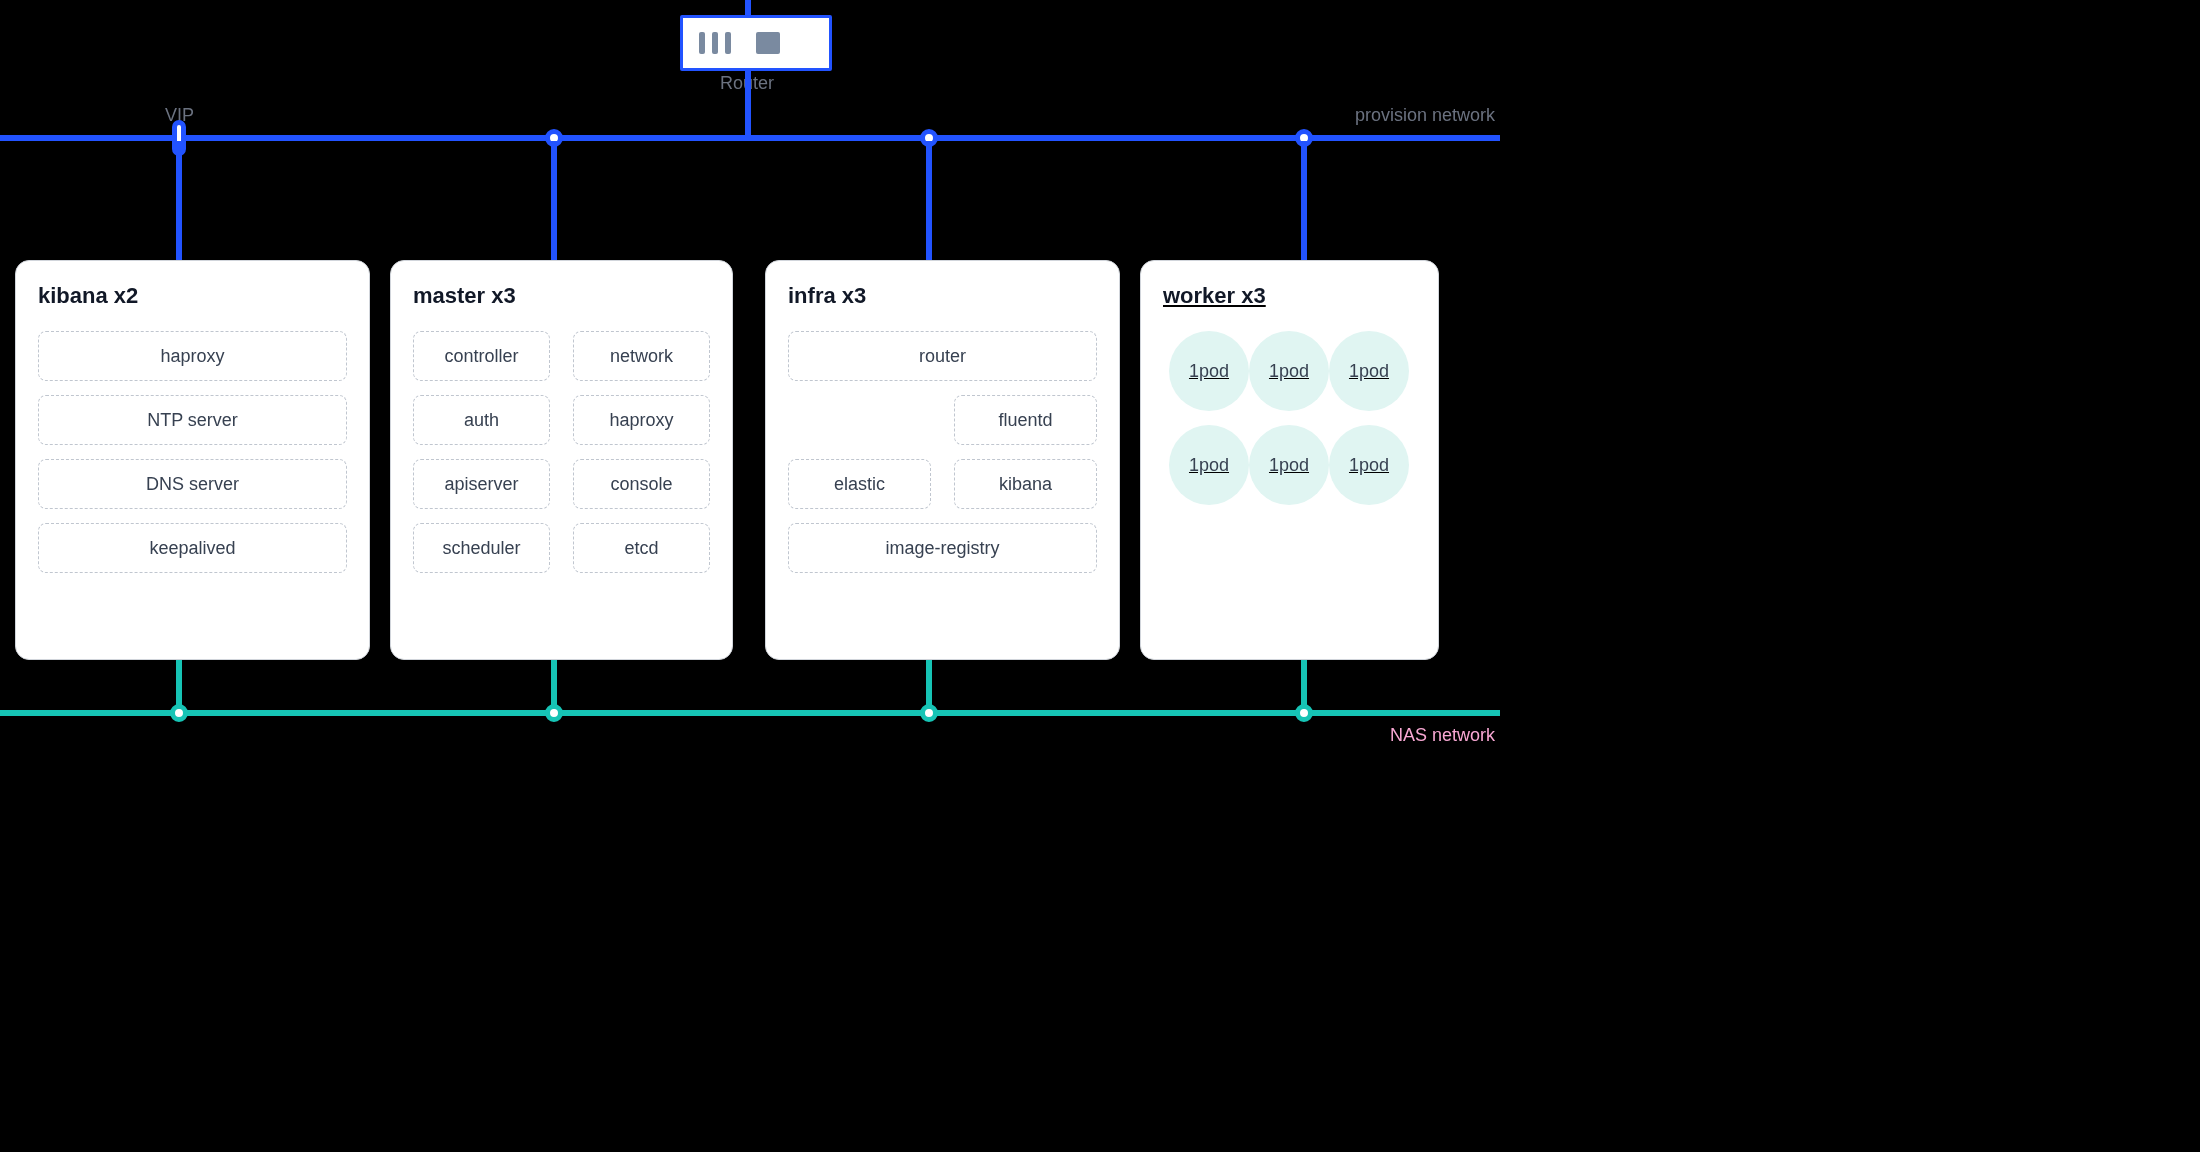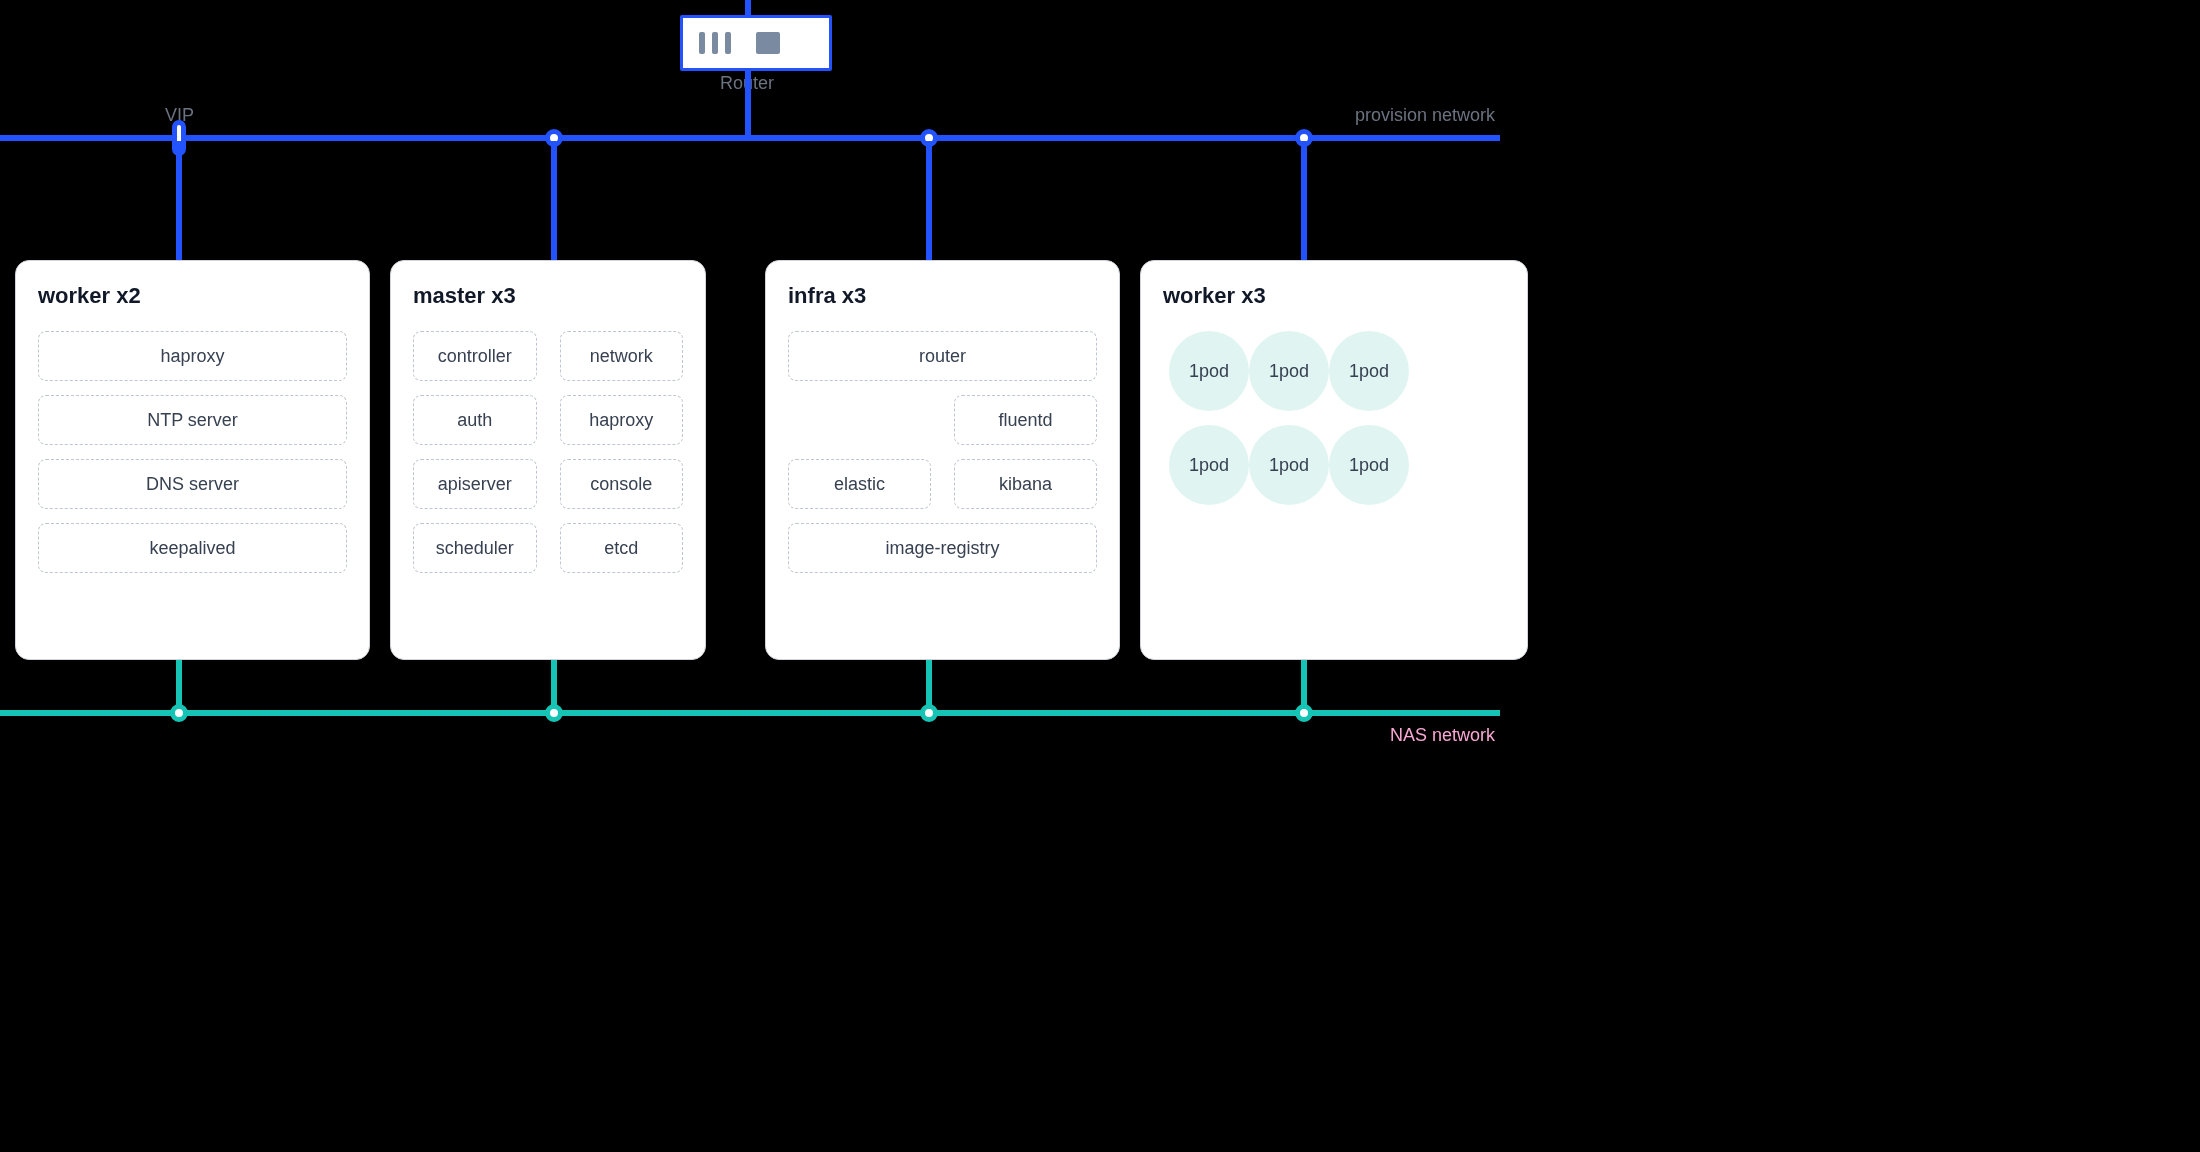--- a/index.html
+++ b/index.html
@@ -213,30 +213,30 @@
   <div class="blue-node" style="left:545px;"></div>
   <div class="blue-vline" style="left:551px; top:141px; height:120px;"></div>
 
   <div class="blue-node" style="left:920px;"></div>
   <div class="blue-vline" style="left:926px; top:141px; height:120px;"></div>
 
   <div class="blue-node" style="left:1295px;"></div>
   <div class="blue-vline" style="left:1301px; top:141px; height:120px;"></div>
 
   <div class="card" style="left:15px; top:260px; width:355px; height:400px;">
-    <div class="card-title">worker x2</div>
+    <div class="card-title">kibana x2</div>
     <div class="svc-col">
       <div class="svc full">haproxy</div>
       <div class="svc full">NTP server</div>
       <div class="svc full">DNS server</div>
       <div class="svc full">keepalived</div>
     </div>
   </div>
 
-  <div class="card" style="left:390px; top:260px; width:316px; height:400px;">
+  <div class="card" style="left:390px; top:260px; width:343px; height:400px;">
     <div class="card-title">master x3</div>
     <div class="svc-col">
       <div class="svc-row2">
         <div class="svc half">controller</div>
         <div class="svc half">network</div>
       </div>
       <div class="svc-row2">
         <div class="svc half">auth</div>
         <div class="svc half">haproxy</div>
       </div>
@@ -260,21 +260,21 @@
         <div class="svc half">fluentd</div>
       </div>
       <div class="svc-row2">
         <div class="svc half">elastic</div>
         <div class="svc half">kibana</div>
       </div>
       <div class="svc full">image-registry</div>
     </div>
   </div>
 
-  <div class="card" style="left:1140px; top:260px; width:388px; height:400px;">
+  <div class="card" style="left:1140px; top:260px; width:299px; height:400px;text-decoration:underline;">
     <div class="card-title">worker x3</div>
     <div style="padding:0 6px;">
       <div class="pod-row">
         <div class="pod">1pod</div>
         <div class="pod">1pod</div>
         <div class="pod">1pod</div>
       </div>
       <div class="pod-row">
         <div class="pod">1pod</div>
         <div class="pod">1pod</div>

